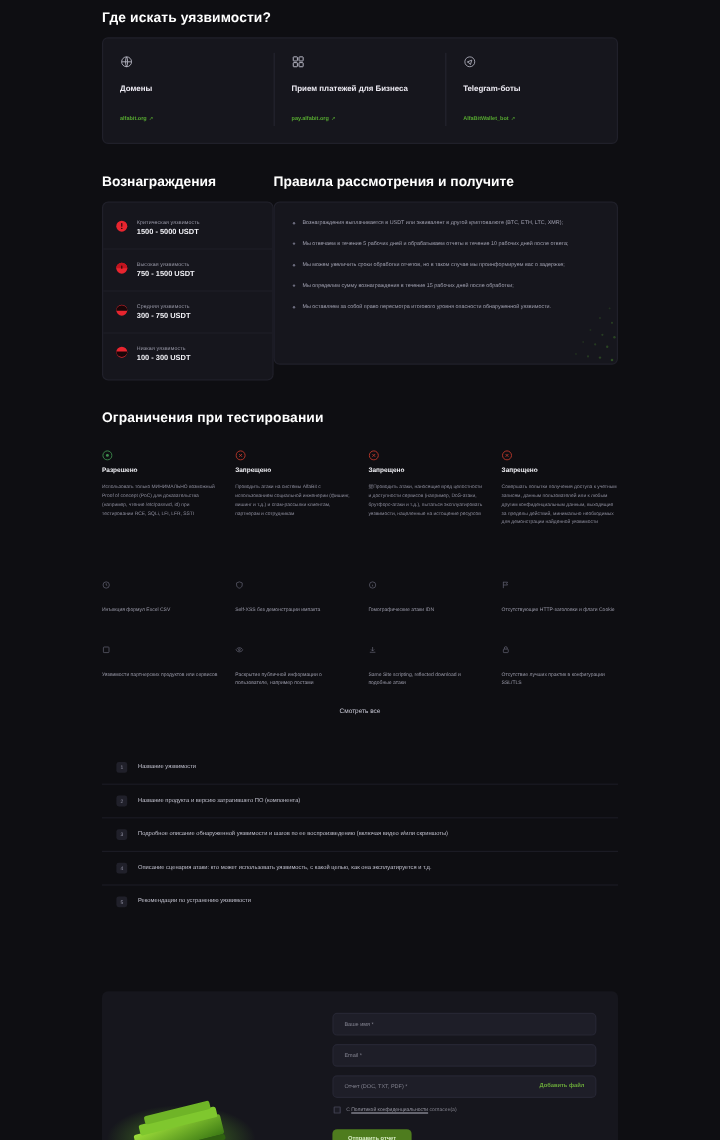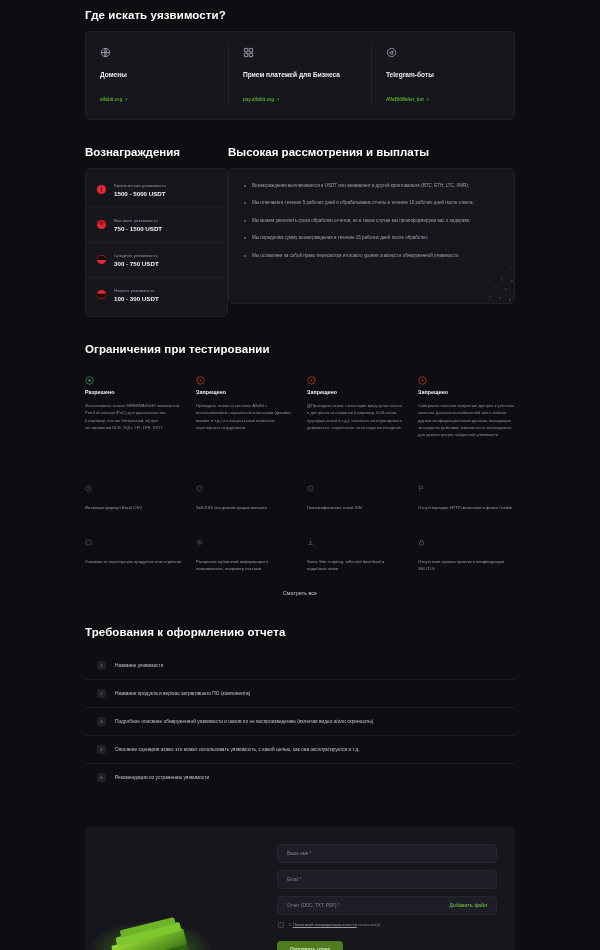--- a/index.html
+++ b/index.html
@@ -281,21 +281,21 @@
           <div>
             <div class="rw-label">Низкая уязвимость</div>
             <div class="rw-amount">100 - 300 USDT</div>
           </div>
         </div>
 
       </div>
     </div>
 
     <div class="col-right">
-      <h2 class="block-title">Высокая рассмотрения и выплаты</h2>
+      <h2 class="block-title">Правила рассмотрения и получите</h2>
       <div class="rules-card">
         <ul>
           <li>Вознаграждения выплачивается в USDT или эквивалент в другой криптовалюте (BTC, ETH, LTC, XMR);</li>
           <li>Мы отвечаем в течение 5 рабочих дней и обрабатываем отчеты в течение 10 рабочих дней после ответа;</li>
           <li>Мы можем увеличить сроки обработки отчетов, но в таком случае мы проинформируем вас о задержке;</li>
           <li>Мы определим сумму вознаграждения в течение 15 рабочих дней после обработки;</li>
           <li>Мы оставляем за собой право пересмотра итогового уровня опасности обнаруженной уязвимости.</li>
         </ul>
         <svg class="dots" viewBox="0 0 90 60">
           <g fill="#55a630">
@@ -439,21 +439,20 @@
               <path d="M8 10V7a4 4 0 0 1 8 0v3"></path>
             </svg></span>
         <div class="na-text">Отсутствие лучших практик в конфигурации SSL/TLS</div>
       </div>
 
     </div>
     <div class="na-more">Смотреть все</div>
   </section>
 
   <section class="sec" id="report">
-    <h2 class="sec-title">Требования к оформлению отчета</h2>
 
     <div class="rep-row">
       <span class="rep-num">1</span>
       <span class="rep-text">Название уязвимости</span>
     </div>
     <div class="rep-row">
       <span class="rep-num">2</span>
       <span class="rep-text">Название продукта и версию затрагившего ПО (компонента)</span>
     </div>
     <div class="rep-row">

